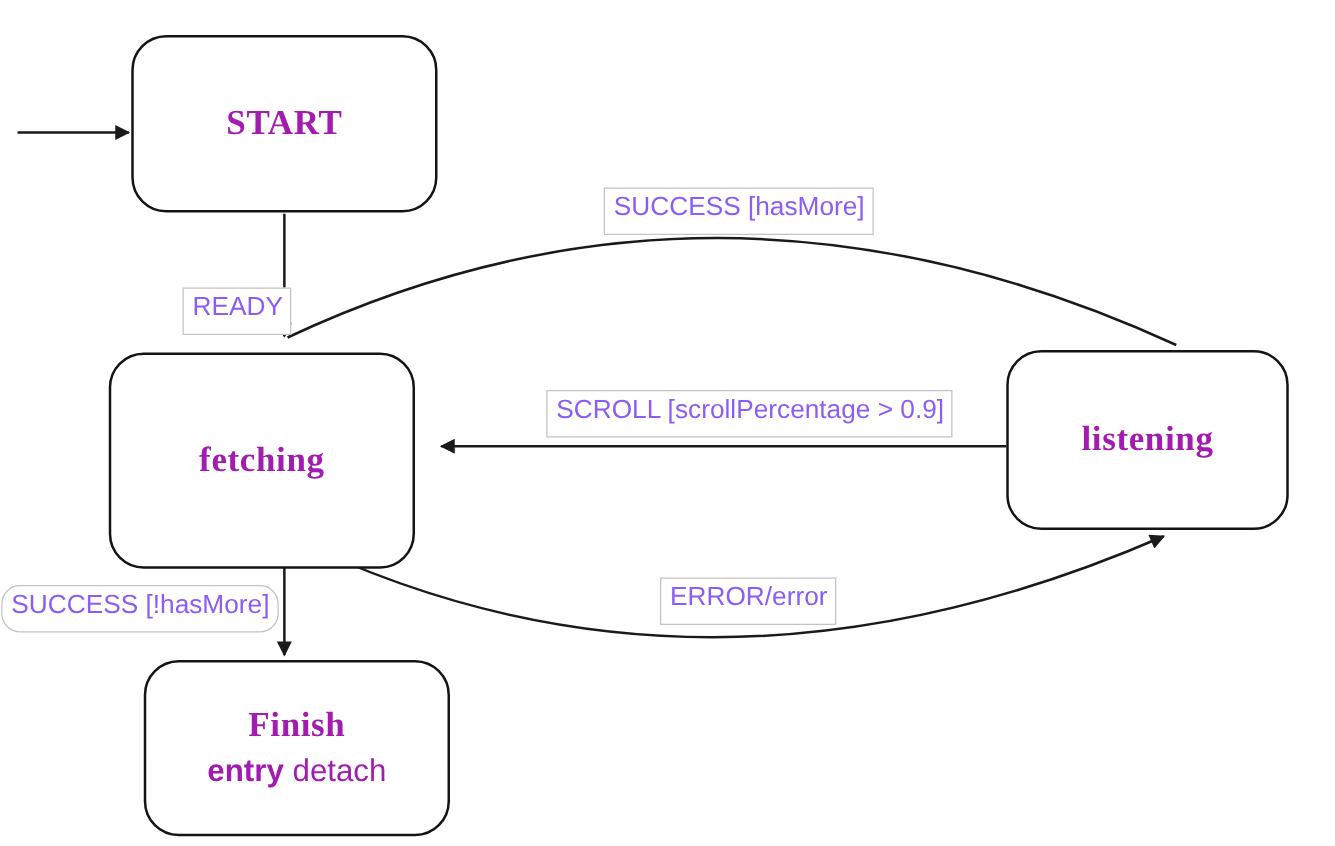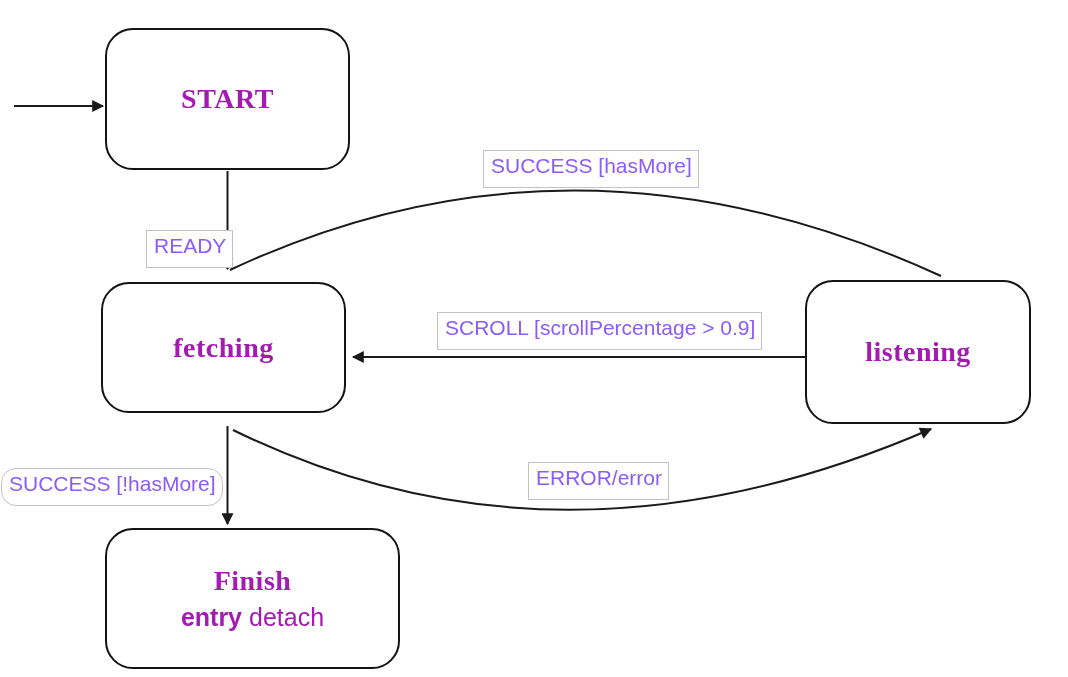--- a/index.html
+++ b/index.html
@@ -45,23 +45,23 @@
   }
   .state-entry {
     font-size: 25px;
     line-height: 30px;
   }
   .entry-kw {
     font-weight: bold;
     margin-right: 7px;
   }
   .state-start    { left: 105px; top: 28px;  width: 245px; height: 142px; }
-  .state-fetching { left: 101px; top: 282px; width: 245px; height: 131px; gap: 16px; }
+  .state-fetching { left: 87px; top: 282px; width: 245px; height: 173px; gap: 16px; }
   .state-listening{ left: 805px; top: 280px; width: 226px; height: 144px; }
-  .state-finish   { left: 105px; top: 528px; width: 295px; height: 141px; text-align: center; }
+  .state-finish   { left: 115px; top: 528px; width: 245px; height: 141px; text-align: center; }
 
   .edge-label {
     position: absolute;
     box-sizing: border-box;
     background: #ffffff;
     border: 1px solid #c3c3c3;
     color: #8b5cf6;
     font-size: 21px;
     line-height: 25px;
     padding: 2px 6px 9px 7px;

